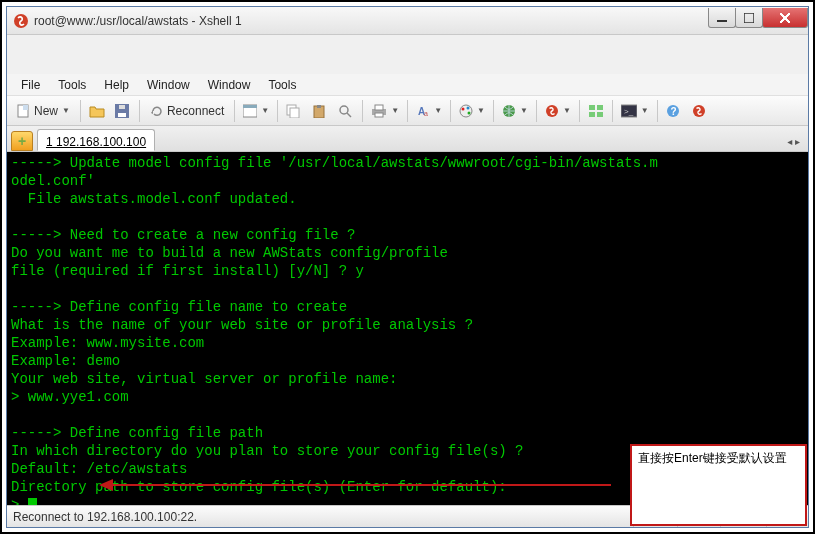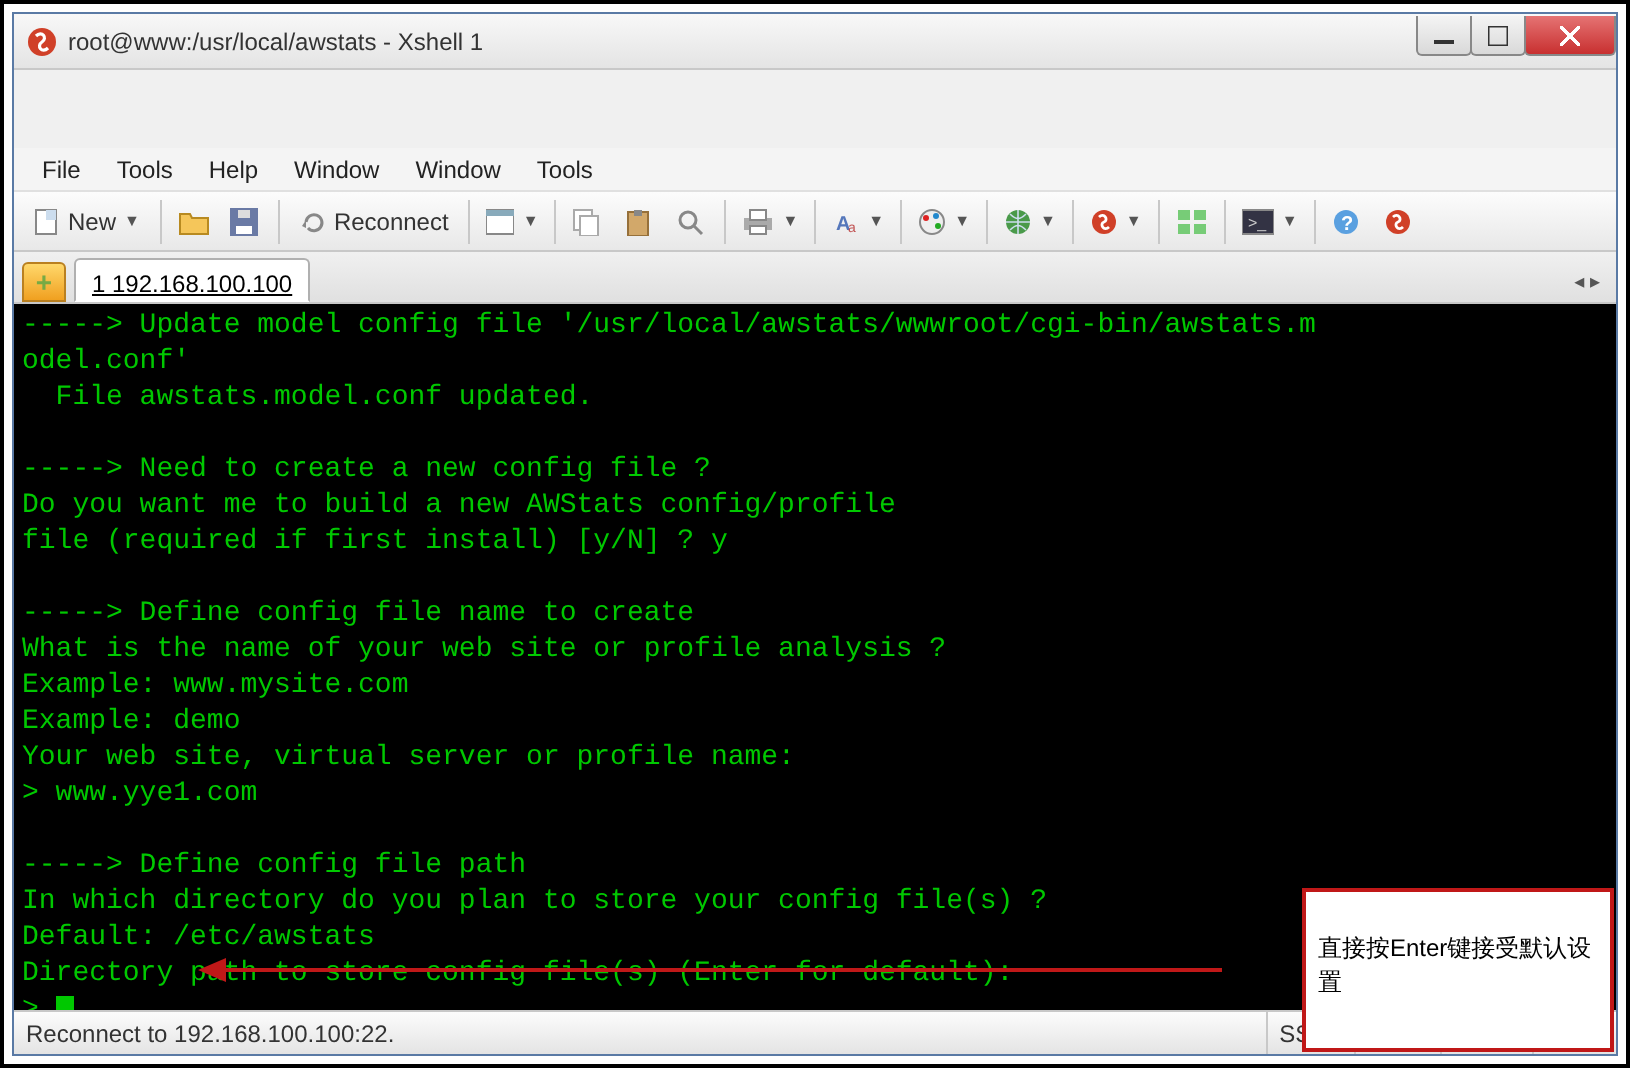--- a/index.html
+++ b/index.html
@@ -123,24 +123,24 @@
     border-top:1px solid #c8c8c8;
     display:flex;align-items:center;
     font-size: 12px; color:#333;
     padding: 0 6px;
   }
   .statusbar .spacer{flex:1;}
   .statusbar .cell{padding:0 6px;border-left:1px solid #c8c8c8;height:100%;display:flex;align-items:center;}
   .callout {
     position:absolute;
     right: 6px; bottom: 6px;
-    width: 156px; height: 82px;
+    width: 177px; height: 82px;
     background:#fff;
     border:2px solid #c01818;
-    padding: 20px 6px;
+    padding: 4px 6px;
     font-size: 12px;
     font-family: SimSun, "Microsoft YaHei", sans-serif;
   }
   .arrowline {
     position:absolute;
     right: 202px;
     bottom: 46px;
     width: 500px;
     height: 2px;
     background:#c01818;

